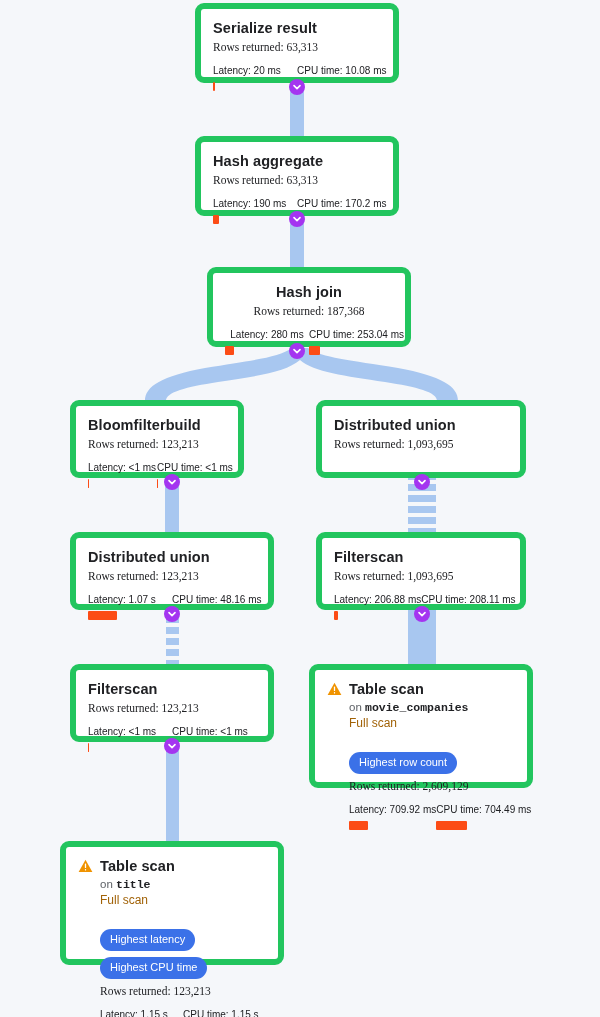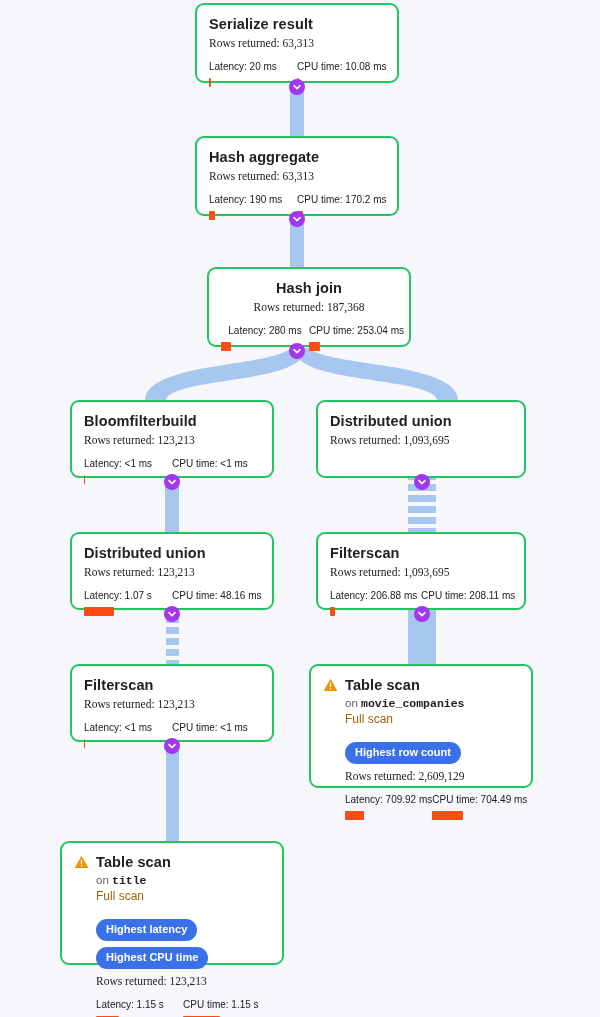--- a/index.html
+++ b/index.html
@@ -23,21 +23,21 @@
     position: absolute;
     left: 0; top: 0;
     width: 600px; height: 1017px;
     pointer-events: none;
   }
 
   
   .node {
     position: absolute;
     background: #ffffff;
-    border: 2px solid #22c55e;
+    border: 6px solid #22c55e;
     border-radius: 9px;
     padding: 10px 12px 12px 12px;
     z-index: 5;
   }
   .node-head {
     display: flex;
     align-items: flex-start;
     gap: 7px;
   }
   .warn-icon {
@@ -62,23 +62,22 @@
   .node-sub b { color: #202124; font-weight: 700; font-family: Liberation Mono, monospace; }
   .node-sub2 {
     font-size: 12px;
     color: #a16207;
     line-height: 16px;
   }
 
   .badges {
     display: flex;
     gap: 6px;
-    margin-top: 15px;
+    margin-top: 21px;
     flex-wrap: wrap;
-    font-weight: bold;
   }
   .badge {
     background: #3b71e8;
     color: #ffffff;
     font-size: 11px;
     line-height: 1;
     padding: 5px 10px 6px 10px;
     border-radius: 11px;
     white-space: nowrap;
   }
@@ -107,21 +106,21 @@
     height: 9px;
     background: #fc4c16;
     margin-top: 4px;
     border-radius: 1px;
   }
 
   
   .n-serialize  { left:195px; top:3px;    width:204px; height:80px; }
   .n-hashagg    { left:195px; top:136px;  width:204px; height:80px; }
   .n-hashjoin   { left:207px; top:267px;  width:204px; height:80px;text-align:center; }
-  .n-bloom      { left:70px;  top:400px;  width:204px; height:78px; }
+  .n-bloom      { left:70px;  top:400px;  width:174px; height:78px; }
   .n-distunion1 { left:316px; top:400px;  width:210px; height:78px; }
   .n-distunion2 { left:70px;  top:532px;  width:204px; height:78px; }
   .n-filterscan1{ left:316px; top:532px;  width:210px; height:78px; }
   .n-filterscan2{ left:70px;  top:664px;  width:204px; height:78px; }
   .n-tablescan1 { left:309px; top:664px;  width:224px; height:124px; }
   .n-tablescan2 { left:60px;  top:841px;  width:224px; height:124px; }
 
   
   .puck {
     position: absolute;

